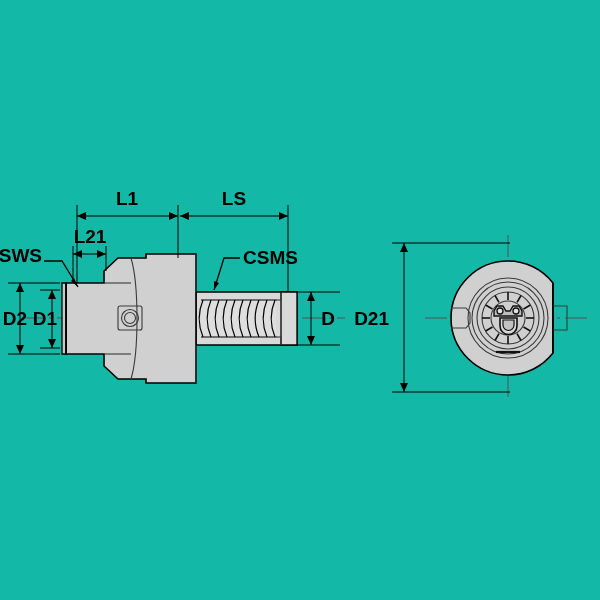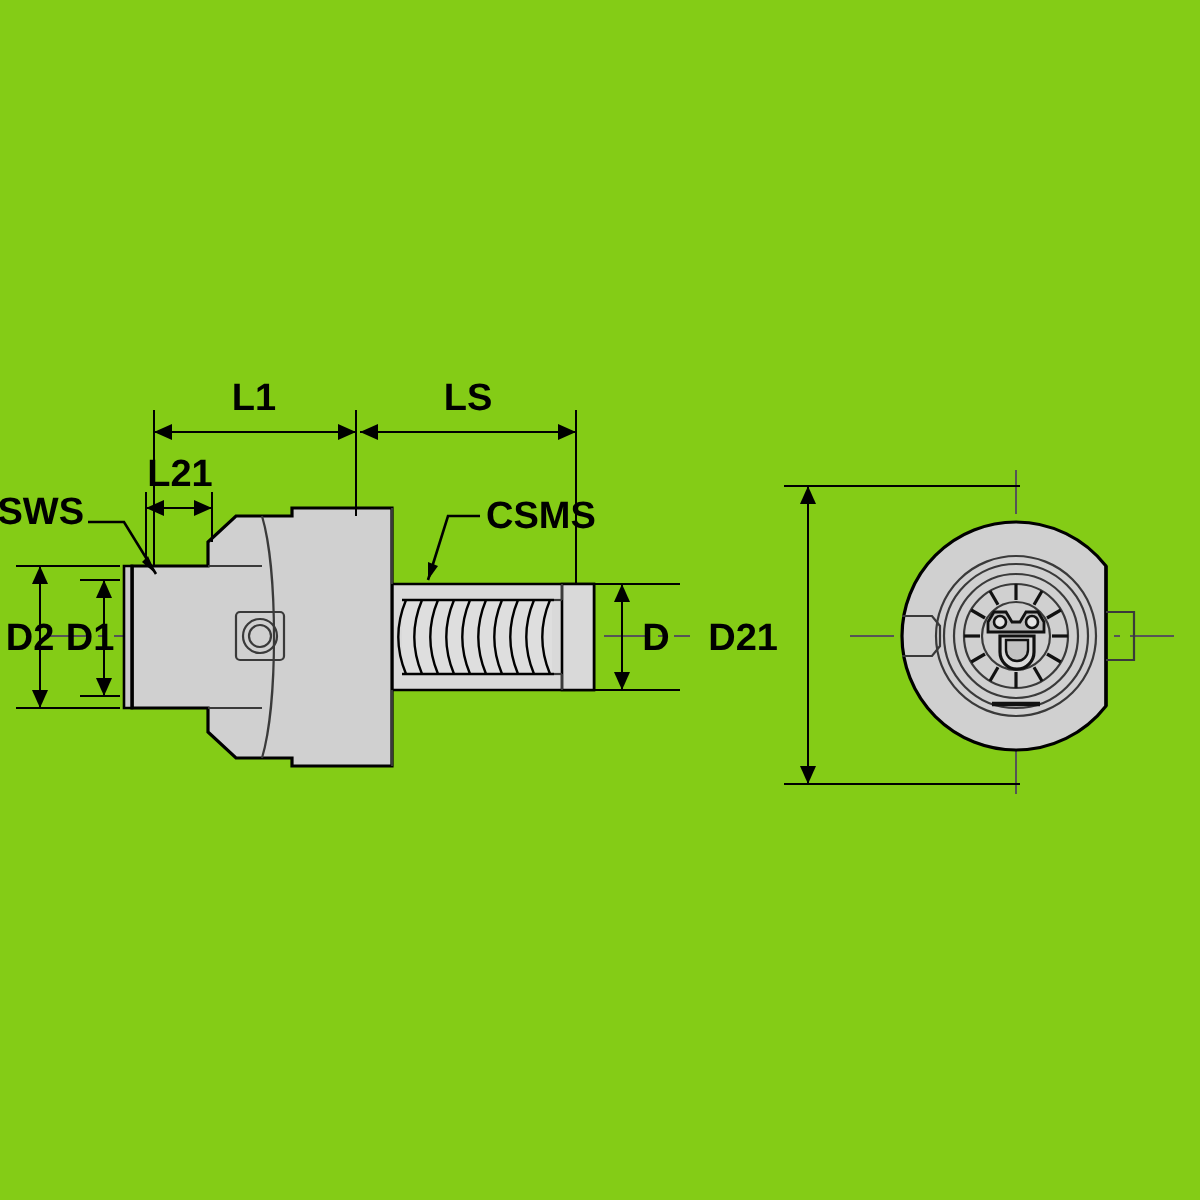--- a/index.html
+++ b/index.html
@@ -4,21 +4,21 @@
 <style>
   html, body {
     margin: 0;
     padding: 0;
     background: #ffffff;
   }
   #page {
     position: relative;
     width: 600px;
     height: 600px;
-    background: #84cc16;
+    background: #14b8a6;
     font-family: "Liberation Sans", sans-serif;
     overflow: hidden;
   }
   #drawing-svg {
     position: absolute;
     left: 0;
     top: 0;
     width: 600px;
     height: 600px;
   }

